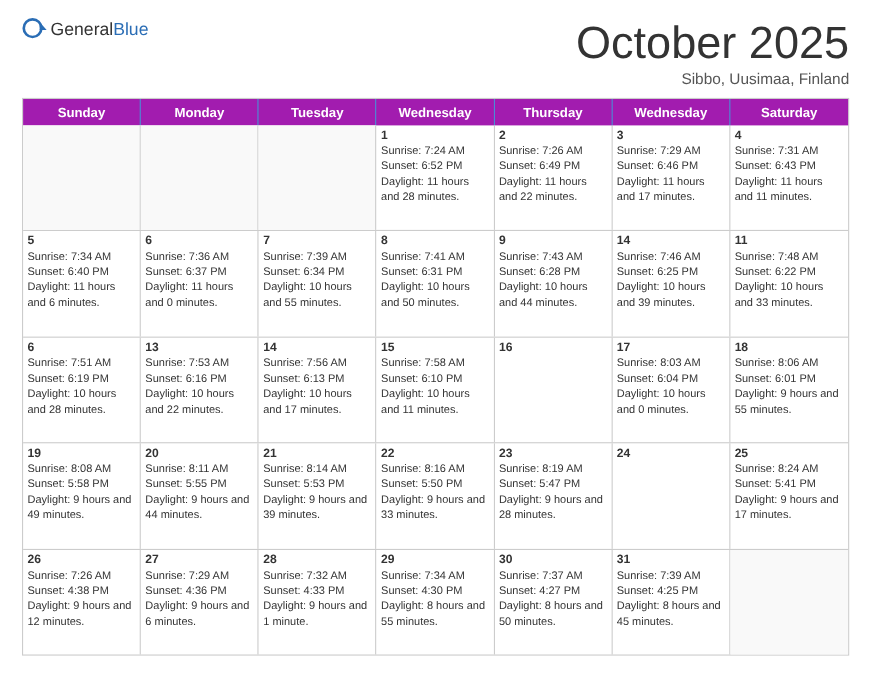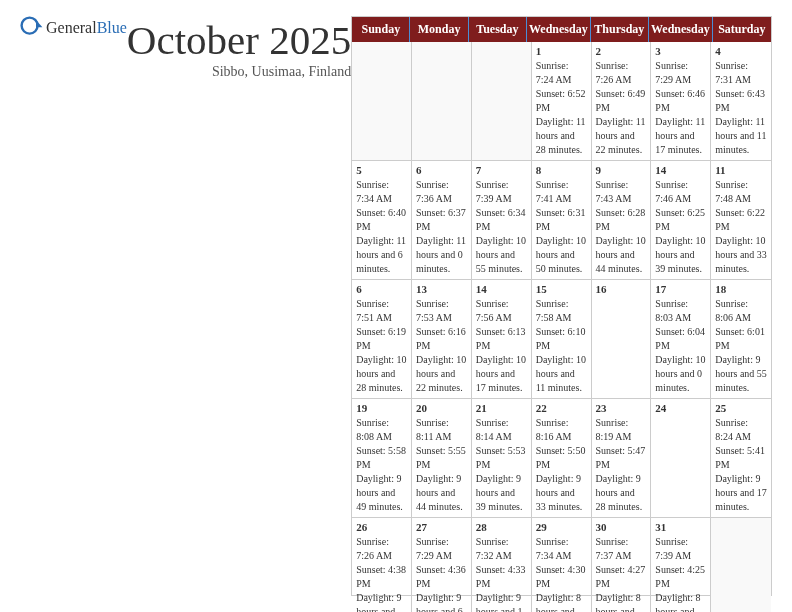--- a/index.html
+++ b/index.html
@@ -8,22 +8,21 @@
       background: #fff;
       width: 792px;
       height: 612px;
       overflow: hidden;
     }
     .page {
       width: 792px;
       height: 612px;
       padding: 16px 20px;
       display: flex;
-      flex-direction: row;
-      font-family: Liberation Serif, serif;
+      flex-direction: column;
     }
     .header {
       display: flex;
       justify-content: space-between;
       align-items: flex-start;
       margin-bottom: 10px;
     }
     .logo {
       display: flex;
       align-items: center;
@@ -53,21 +52,21 @@
     }
     .calendar {
       flex: 1;
       display: flex;
       flex-direction: column;
       border: 1px solid #ccc;
     }
     .day-headers {
       display: grid;
       grid-template-columns: repeat(7, 1fr);
-      background: #7f1d1d;
+      background: #a21caf;
     }
     .day-header {
       color: white;
       text-align: center;
       padding: 5px 2px;
       font-size: 12px;
       font-weight: bold;
       border-right: 1px solid #4a8dd5;
     }
     .day-header:last-child { border-right: none; }

